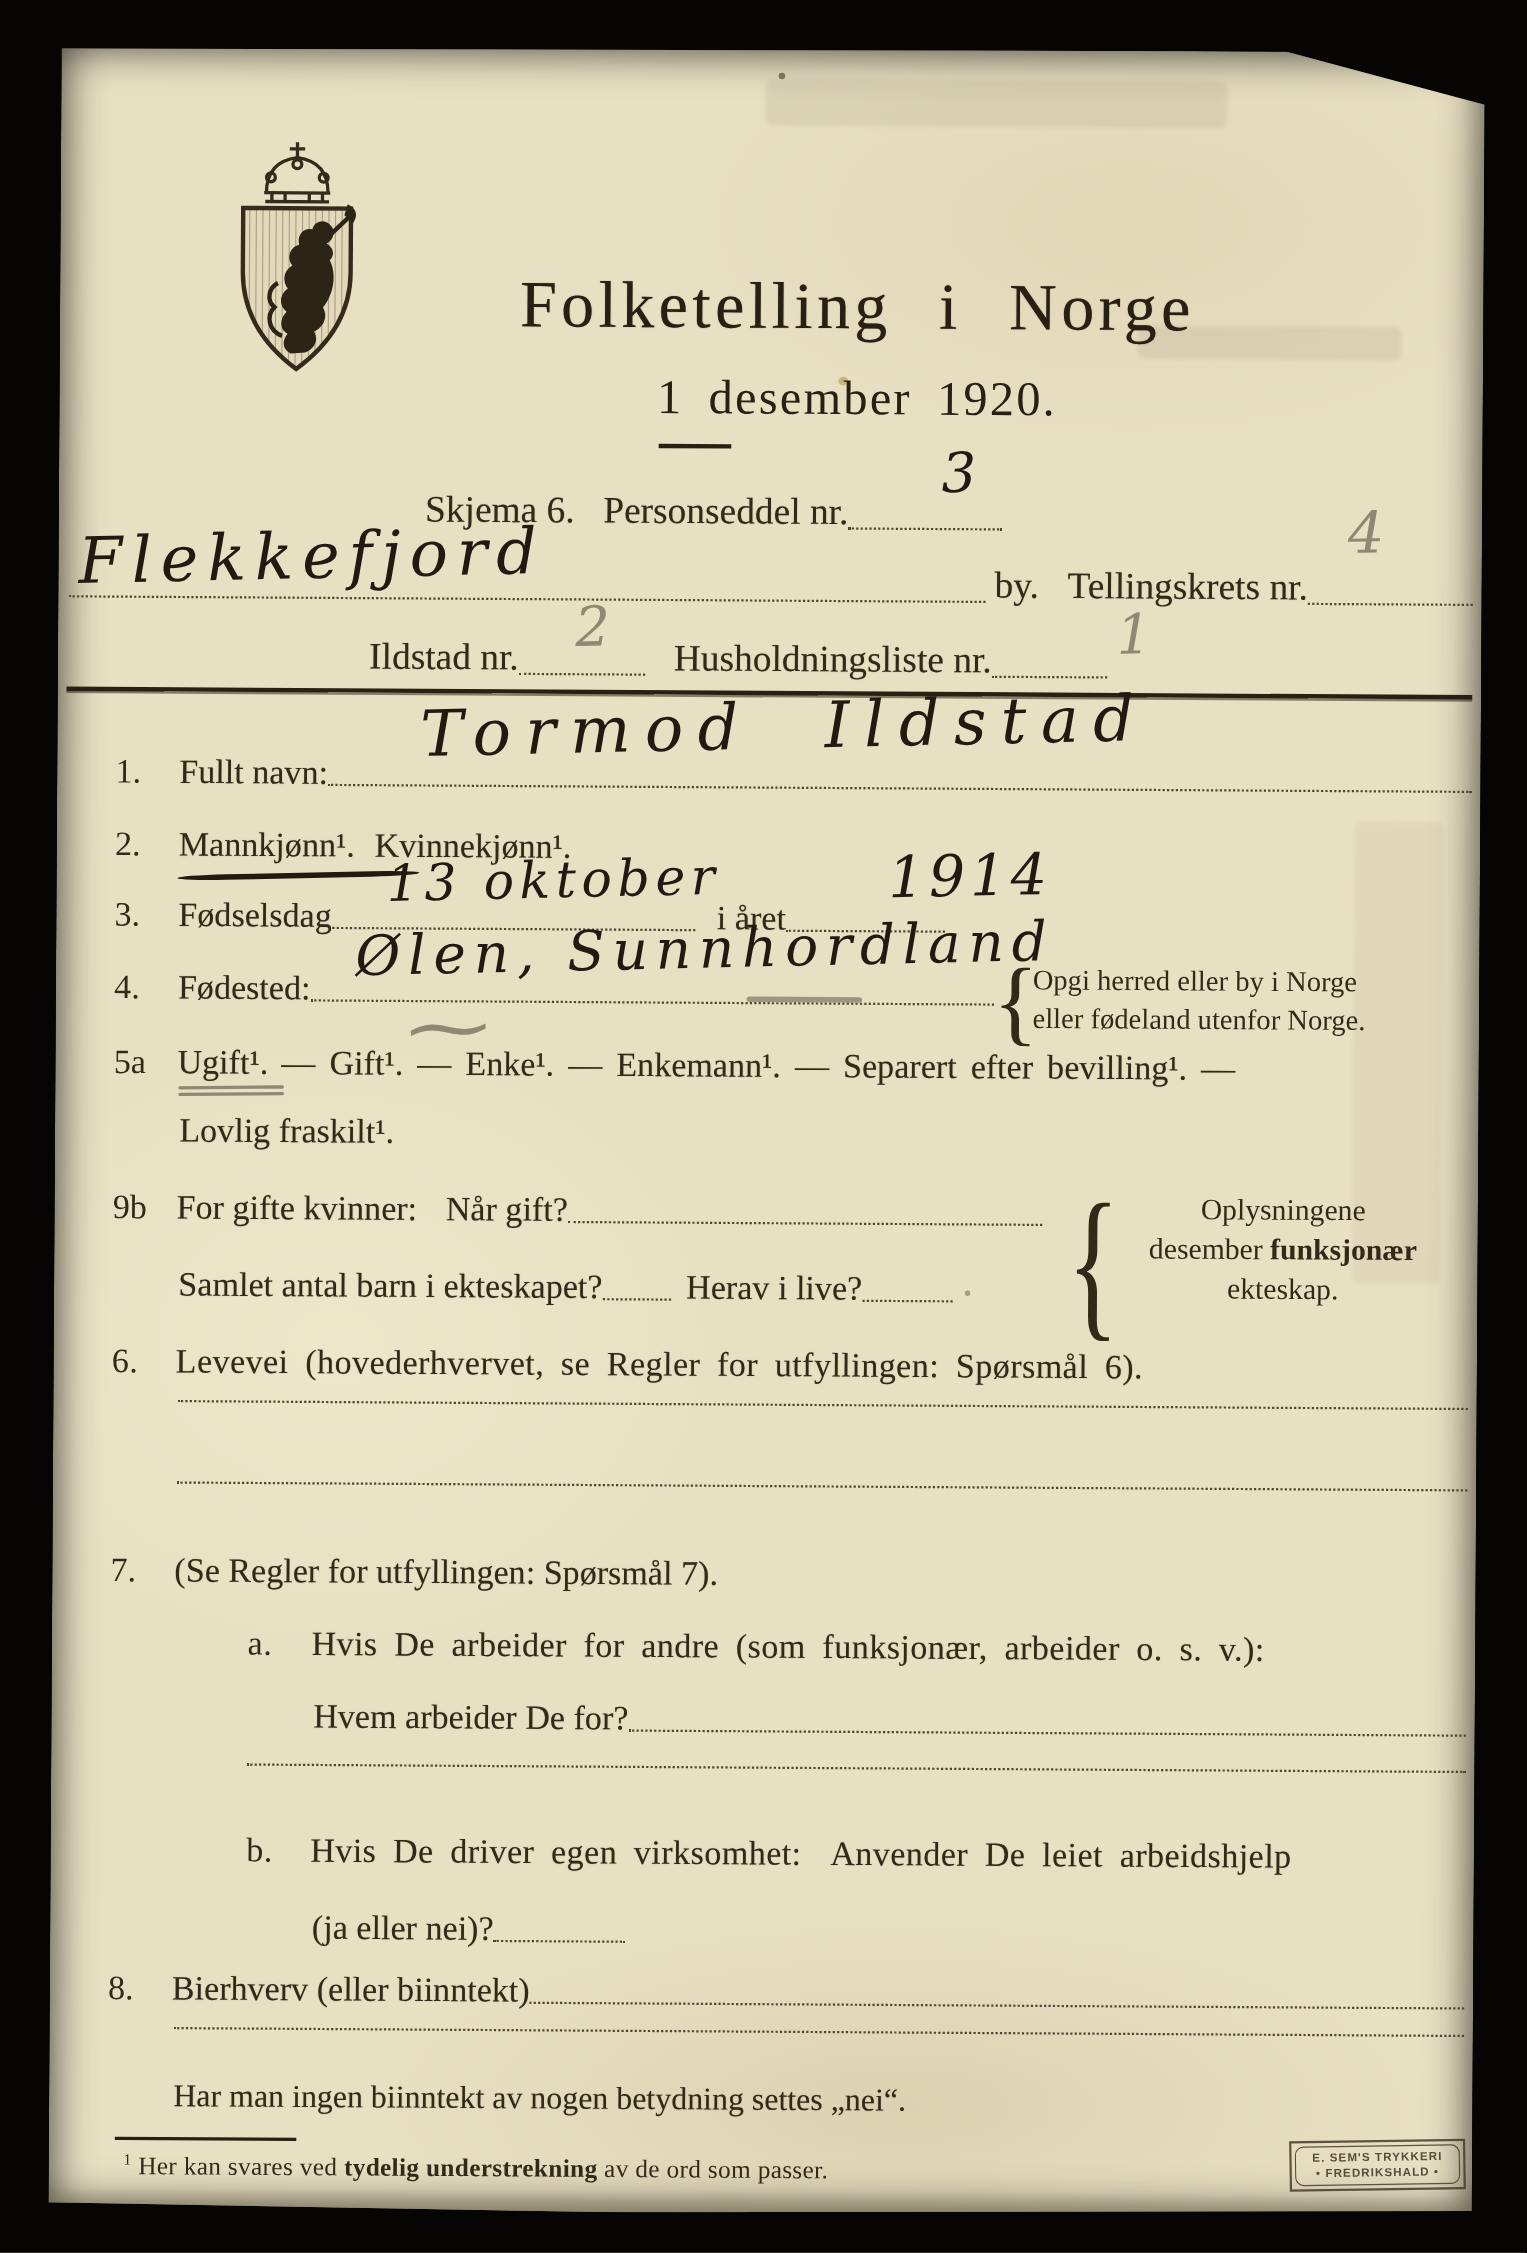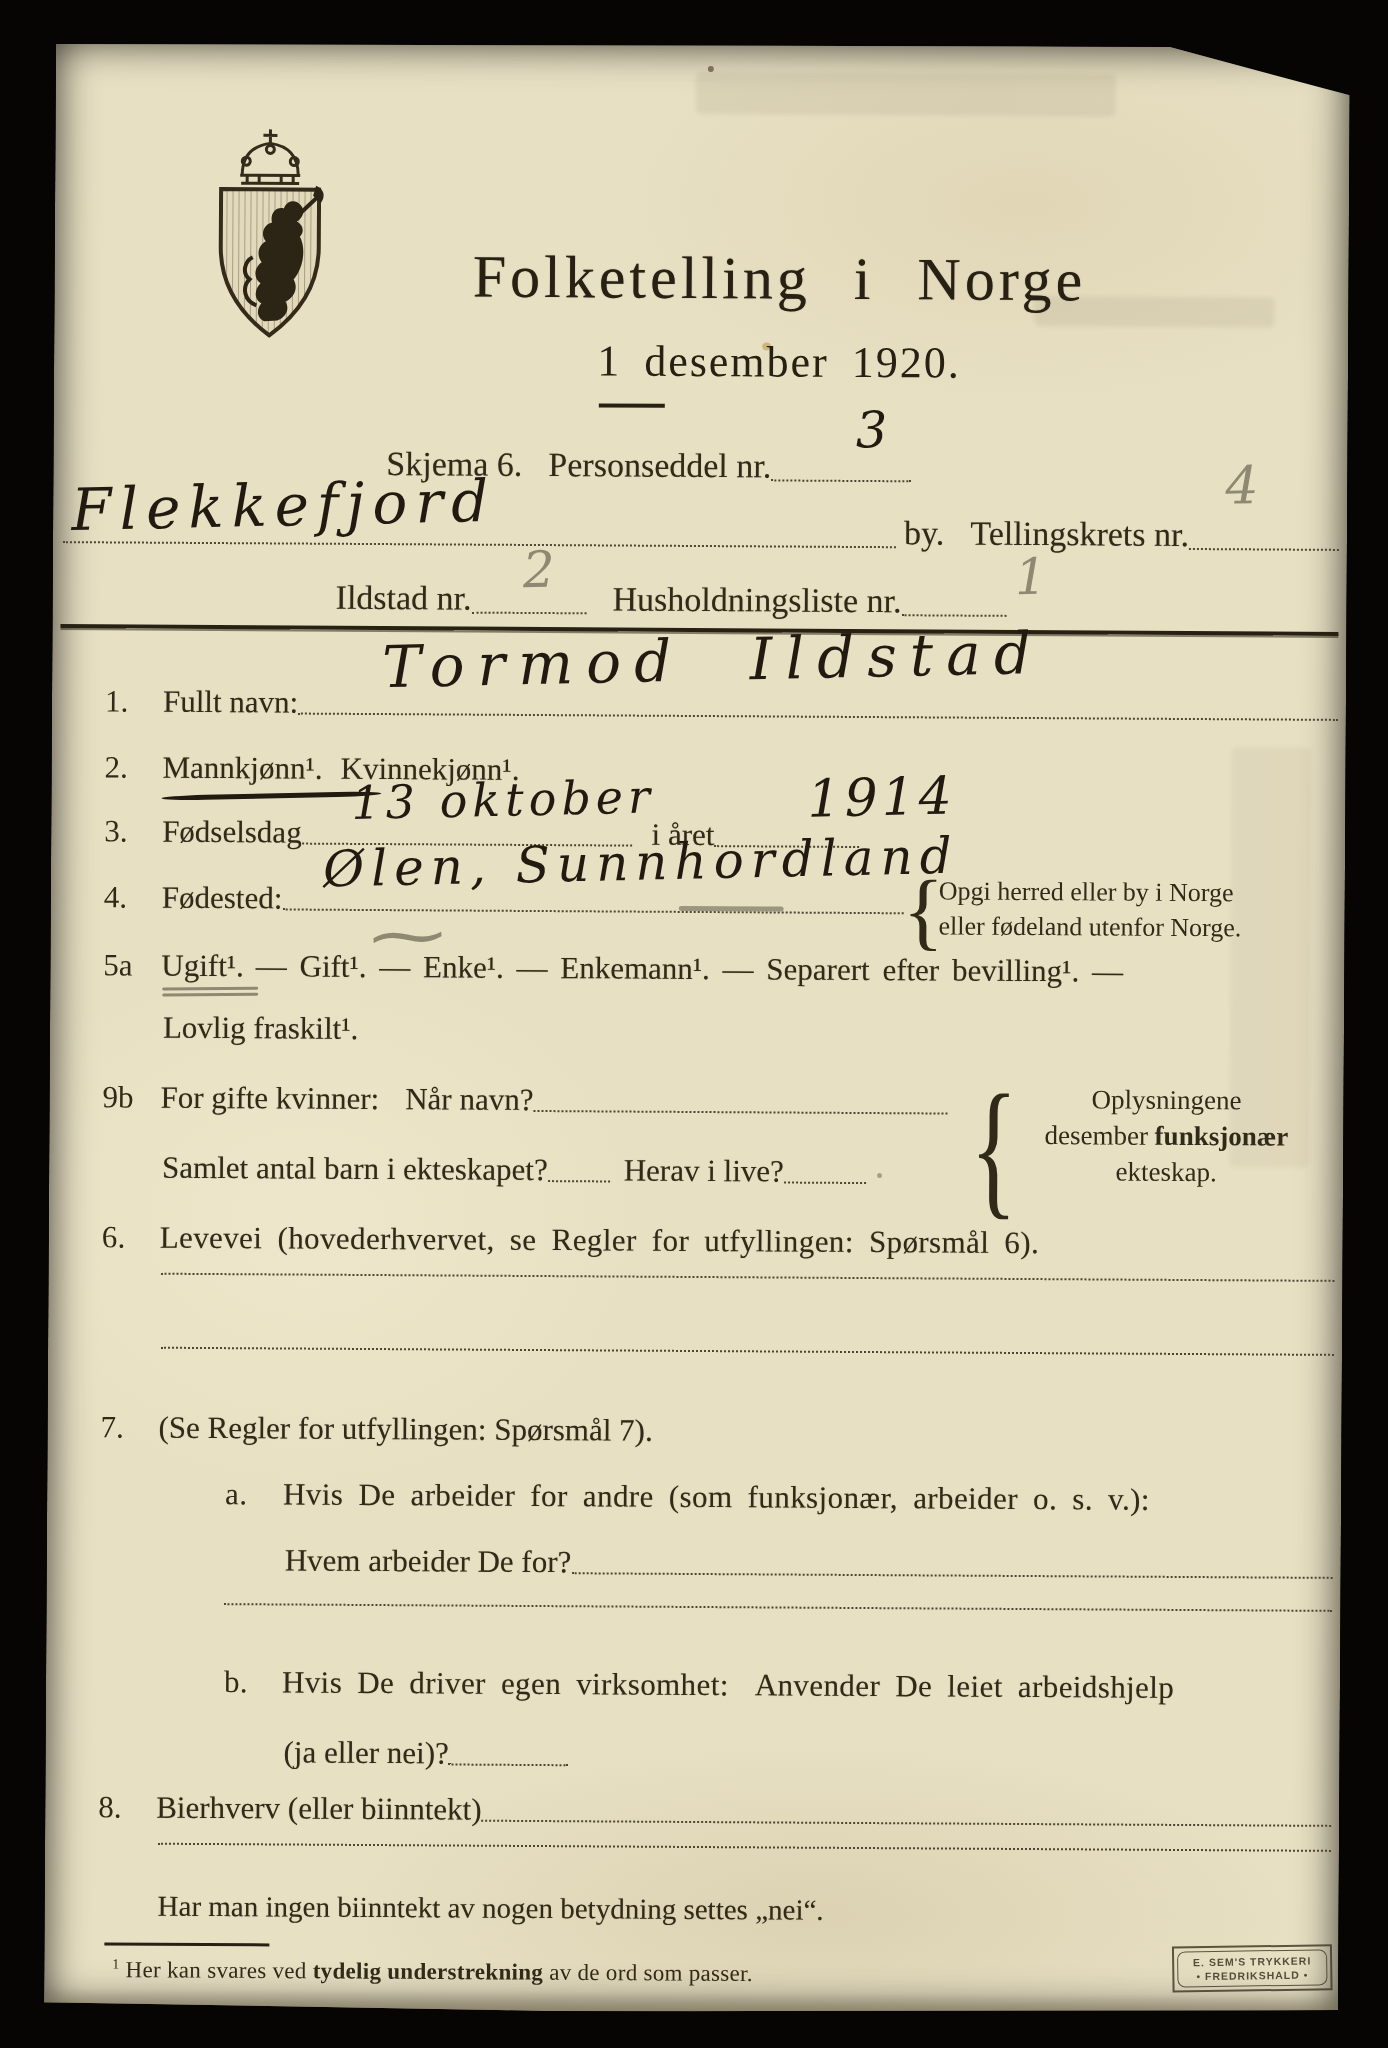--- a/index.html
+++ b/index.html
@@ -198,21 +198,21 @@
       <div></div>
       <div></div>
     </div>
   <div class="row" style="left:113px;top:968px;">
     <span class="txt">Lovlig fraskilt¹.</span>
   </div>
 
   <div class="row" style="left:53px;top:1038px;width:845px;">
     <span class="num">9b</span>
     <span class="txt">For gifte kvinner:</span>
-    <span class="txt gap">Når navn?</span>
+    <span class="txt gap">Når gift?</span>
     <span class="leader"></span>
   </div>
   <div class="row" style="left:113px;top:1108px;width:785px;">
     <span class="txt">Samlet antal barn i ekteskapet?</span>
     <span class="leader fixed" style="width:62px;"></span>
     <span class="txt" style="margin-left:14px;">Herav i live?</span>
     <span class="leader fixed" style="width:82px;"></span>
   </div>
   <div class="abs brace" style="left:908px;top:1026px;font-size:152px;transform:scaleX(.65);">{</div>
   <div class="abs note5b" style="left:962px;top:1036px;width:310px;">

